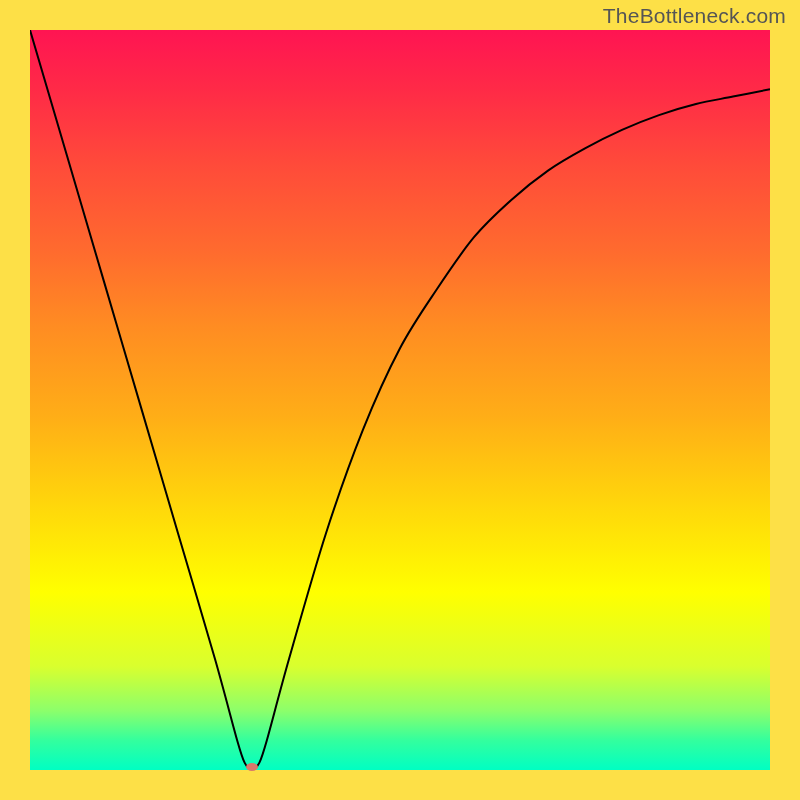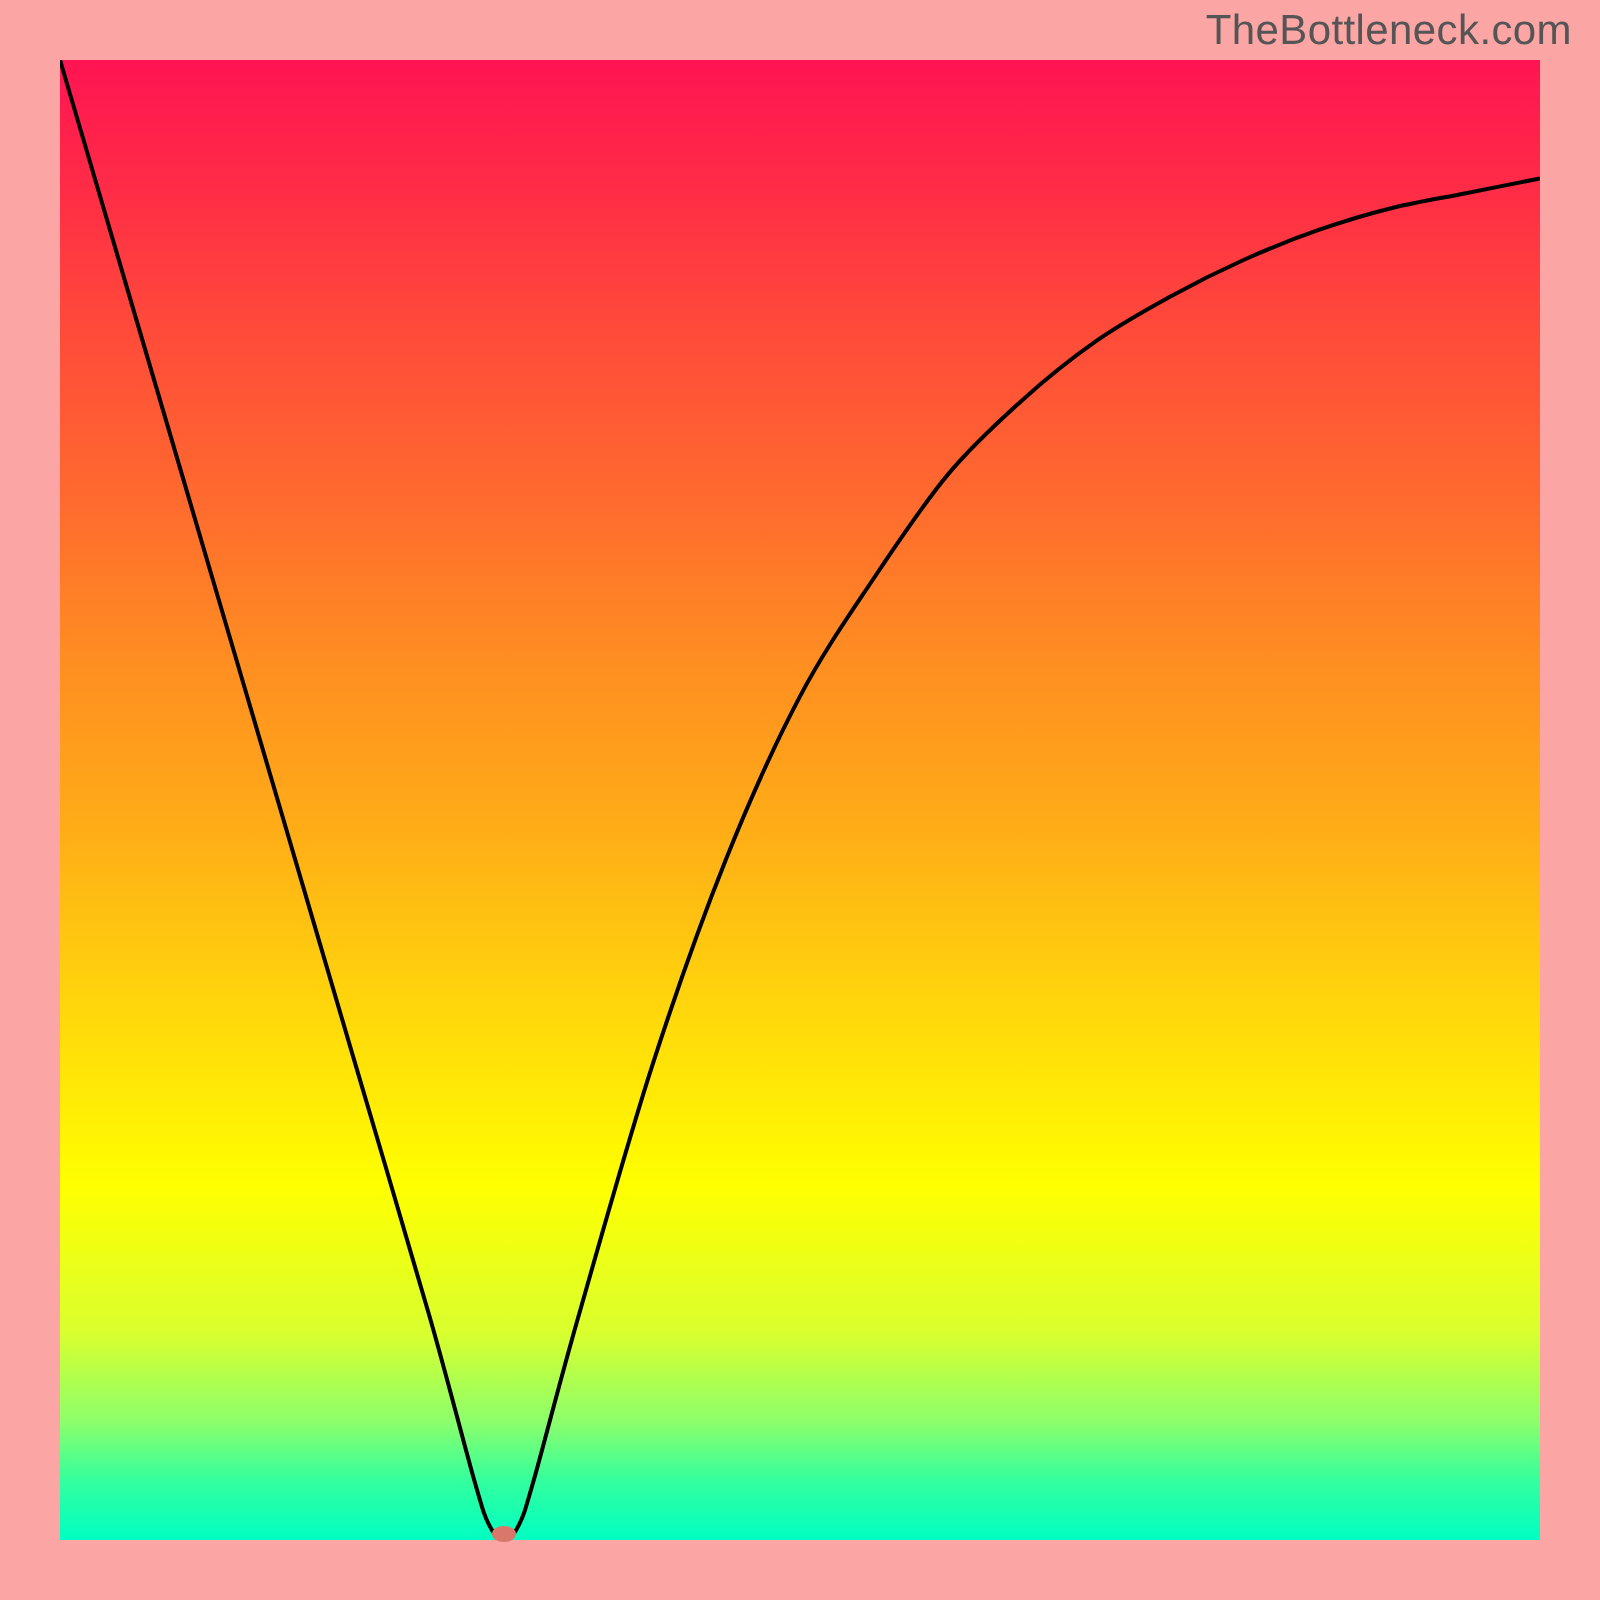--- a/index.html
+++ b/index.html
@@ -7,21 +7,21 @@
     padding: 0;
     width: 800px;
     height: 800px;
     overflow: hidden;
     font-family: Arial, Helvetica, sans-serif;
   }
   .chart-container {
     position: relative;
     width: 800px;
     height: 800px;
-    background: #fca5a5;
+    background: #fde047;
   }
   .plot-area {
     position: absolute;
     left: 30px;
     top: 30px;
     width: 740px;
     height: 740px;
     background: linear-gradient(
       to bottom,
       #ff1452 0%,

